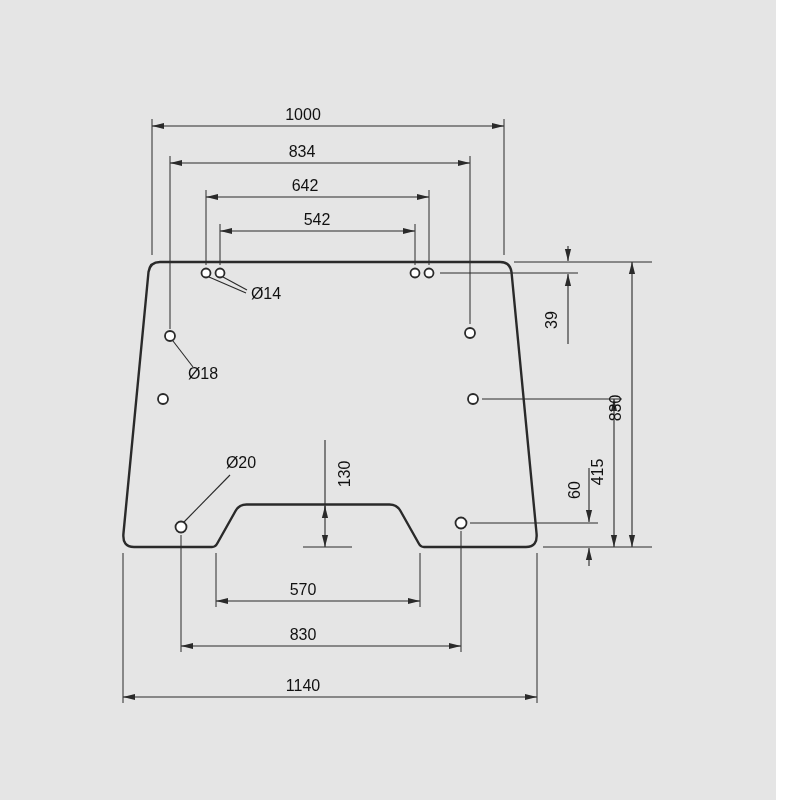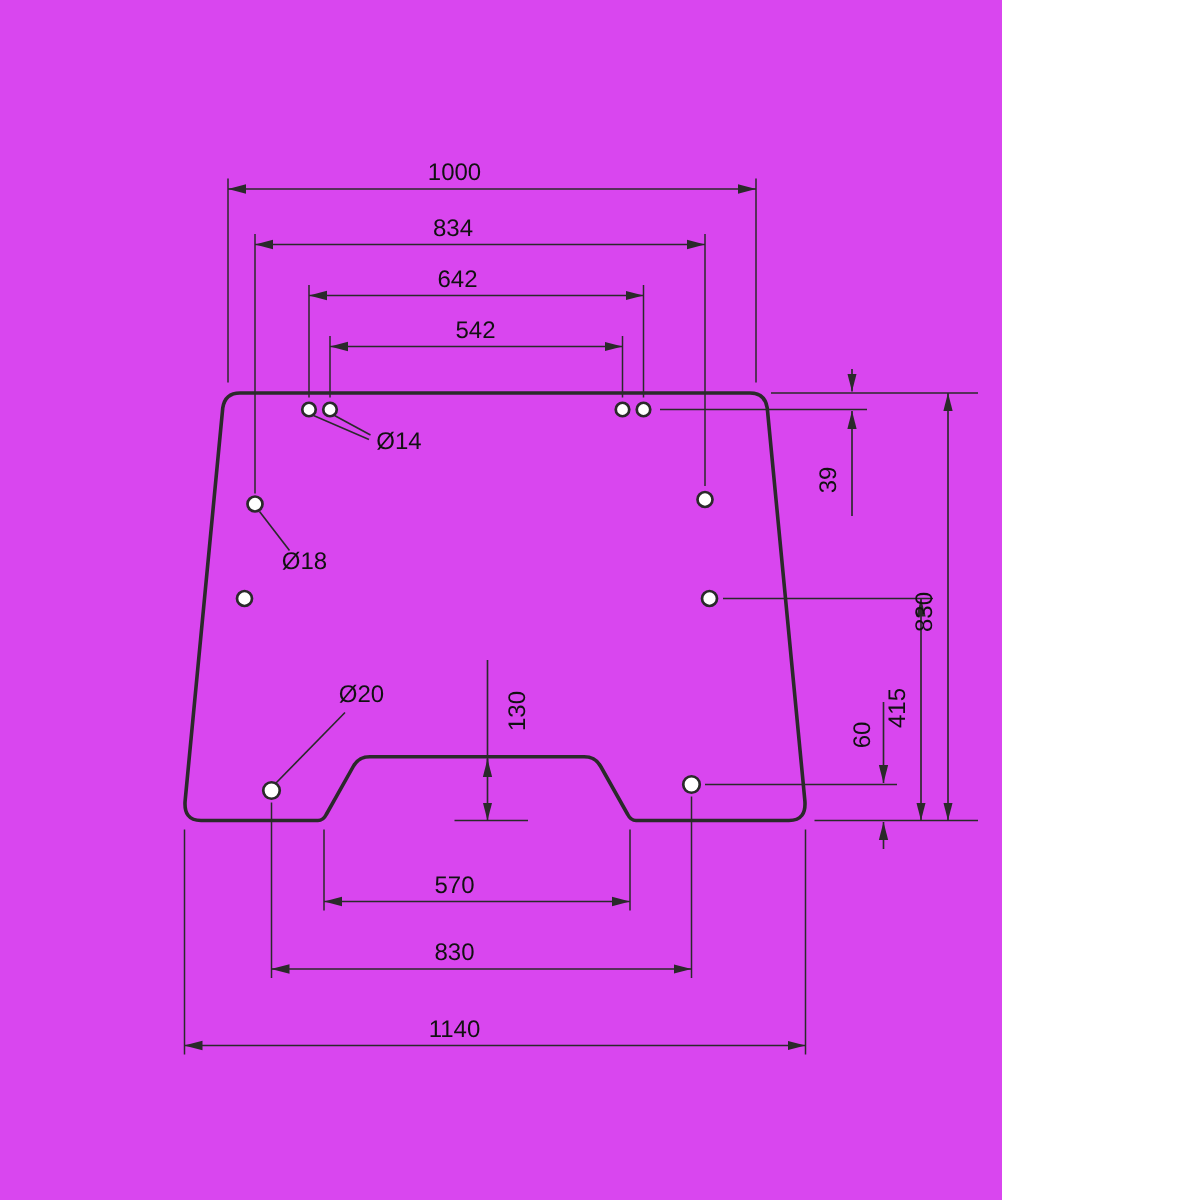--- a/index.html
+++ b/index.html
@@ -1,16 +1,16 @@
 <!DOCTYPE html>
 <html><head>
 <meta charset="utf-8">
 <style>
   html,body{margin:0;padding:0;background:#ffffff;}
-  .canvas{width:668px;height:800px;background:#d946ef;position:relative;overflow:hidden;}
+  .canvas{width:776px;height:800px;background:#e5e5e5;position:relative;overflow:hidden;}
   svg{display:block;}
   .outline{fill:none;stroke:#2a2a2a;stroke-width:2.4;stroke-linejoin:round;}
   .hole{fill:#ffffff;stroke:#2a2a2a;stroke-width:1.8;}
   .dim{stroke:#2a2a2a;stroke-width:1.1;fill:none;}
   .ext{stroke:#2a2a2a;stroke-width:1;fill:none;}
   .ldr{stroke:#2a2a2a;stroke-width:1.1;fill:none;}
   .lbl{font-family:"Liberation Sans","DejaVu Sans",sans-serif;font-size:16px;fill:#111111;}
 </style>
 </head>
 <body>

